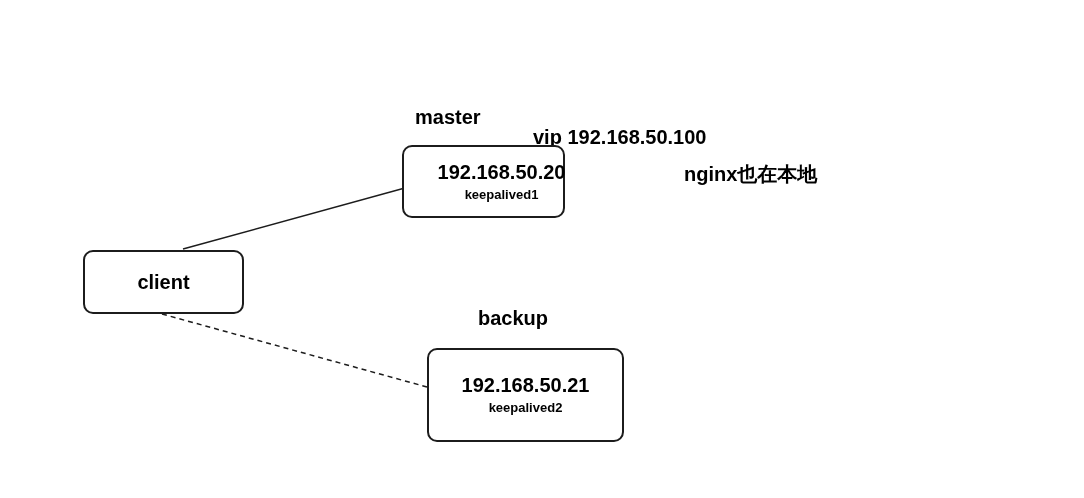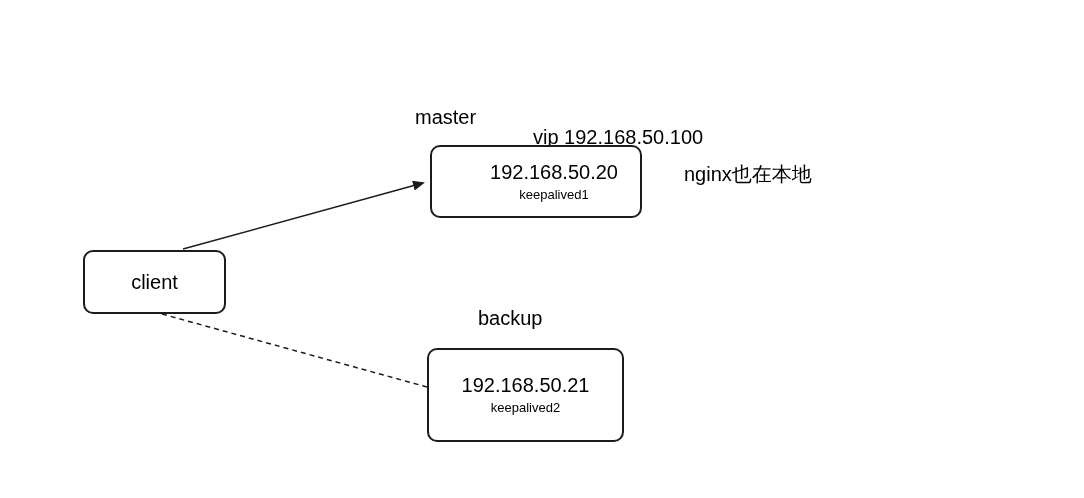--- a/index.html
+++ b/index.html
@@ -3,31 +3,31 @@
 <meta charset="utf-8">
 <style>
   html, body { margin: 0; padding: 0; }
   body {
     width: 1084px; height: 498px;
     background: #ffffff;
     font-family: "Liberation Sans", sans-serif;
     color: #000000;
     overflow: hidden;
   }
-  .diagram { position: relative; width: 1084px; height: 498px; background: #ffffff; }
+  .diagram { position: relative; width: 1084px; height: 498px; background: #ffffff; font-weight: bold; }
   .edges { position: absolute; left: 0; top: 0; width: 1084px; height: 498px; }
   .node {
     position: absolute; box-sizing: border-box;
     border: 2px solid #1c1c1c; border-radius: 10px;
     background: #ffffff;
     display: flex; flex-direction: column; align-items: center; justify-content: center;
     text-align: center;
   }
-  .node-client { left: 83px;  top: 250px; width: 143px; height: 64px; }
-  .node-master { left: 430px; top: 145px; width: 212px; height: 73px; padding-left: 36px; }
+  .node-client { left: 83px;  top: 250px; width: 161px; height: 64px; }
+  .node-master { left: 402px; top: 145px; width: 163px; height: 73px; padding-left: 36px; }
   .node-backup { left: 427px; top: 348px; width: 197px; height: 94px; }
   .node-title   { font-size: 20px; line-height: 24px; }
   .node-ip      { font-size: 20px; line-height: 26px; }
   .node-service { font-size: 13px; line-height: 20px; }
   .float-label { position: absolute; font-size: 20px; line-height: 23px; white-space: nowrap; }
   .label-master { left: 415px; top: 106px; }
   .label-vip    { left: 533px; top: 106px; margin-top: 20px; }
   .label-backup { left: 478px; top: 307px; }
   .label-nginx  { left: 684px; top: 163px; }
 </style>

